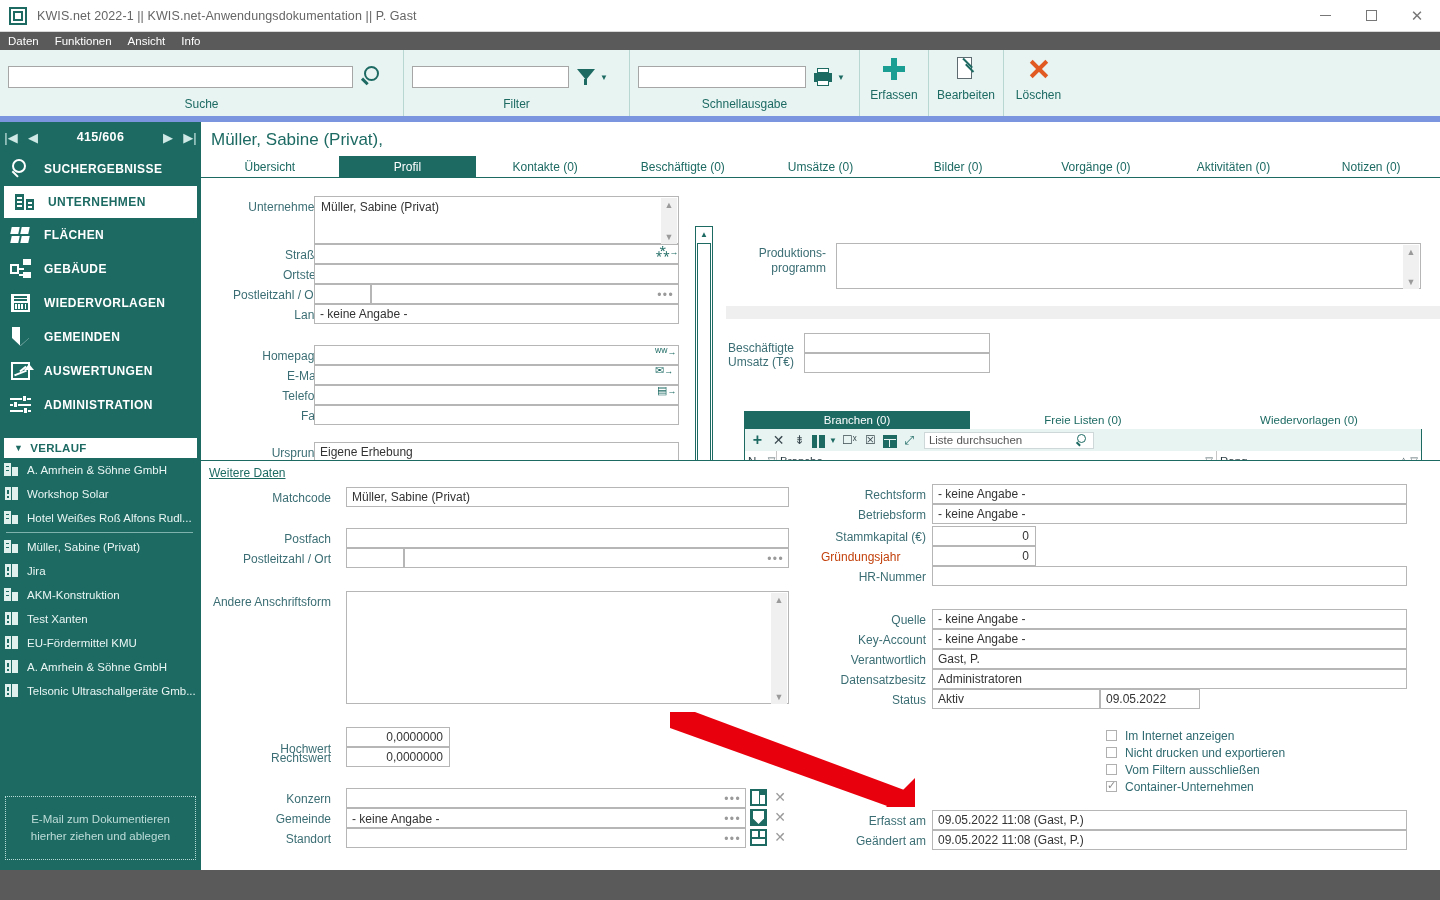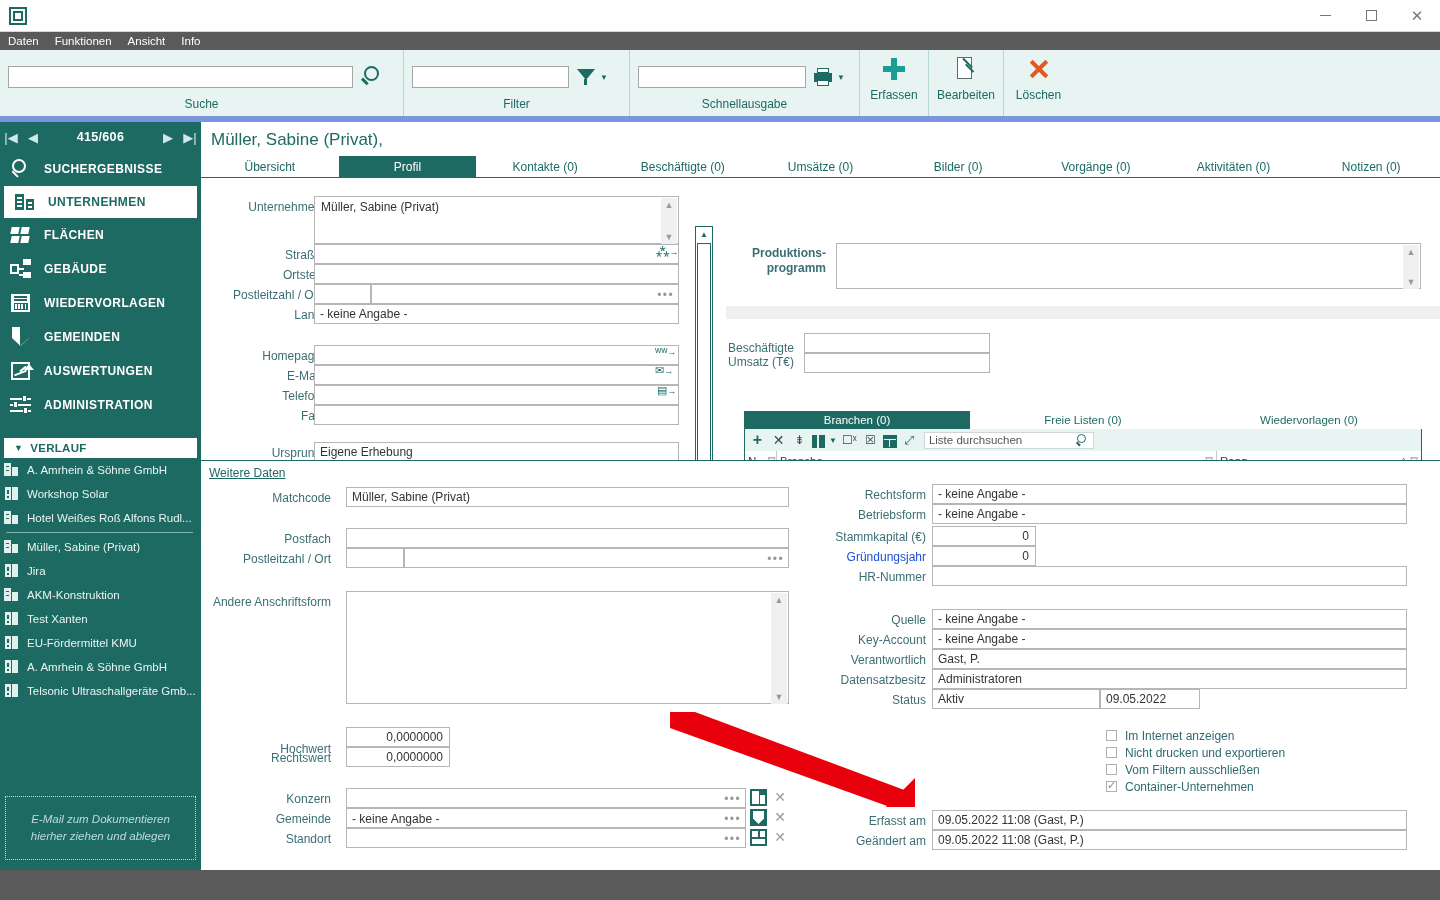--- a/index.html
+++ b/index.html
@@ -120,21 +120,21 @@
   .verlauf-hdr { background:#fff; color:#1d6a63; font-weight:bold; font-size:11.5px;
     height:20px; display:flex; align-items:center; padding-left:10px; margin:0 4px;
     letter-spacing:.3px; }
   .verlauf-hdr .tri { margin-right:7px; font-size:9px; }
   .vitem { height:24px; display:flex; align-items:center; padding-left:4px;
     color:#e9f5f3; font-size:11.5px; }
   .vitem .vlabel { margin-left:7px; white-space:nowrap; overflow:hidden; text-overflow:ellipsis; }
   .vsep { height:1px; background:#7fb2ac; margin:2px 8px 2px 6px; }
   .dropzone { position:absolute; left:5px; bottom:10px; width:191px; height:64px;
     border:1px dotted #b9dbd7; display:flex; flex-direction:column; align-items:center;
-    justify-content:center; color:#bedcd8; font-size:11.5px; line-height:17px; text-align:center;font-style:italic; }
+    justify-content:center; color:#bedcd8; font-size:11.5px; line-height:17px; text-align:center; }
 
   
   .ni-bldg .l { position:absolute; left:1px; top:3px; width:9px; height:16px; background:#fff; }
   .ni-bldg .r { position:absolute; left:12px; top:8px; width:8px; height:11px; background:#fff; }
   .ni-bldg .s1,.ni-bldg .s2,.ni-bldg .s3 { position:absolute; background:#1d6a63; height:1.5px; width:5px; left:3px;}
   .ni-bldg .s1{top:6px}.ni-bldg .s2{top:10px}.ni-bldg .s3{top:14px}
   .ni-bldg .t1,.ni-bldg .t2{position:absolute;background:#1d6a63;height:1.5px;width:4px;left:14px}
   .ni-bldg .t1{top:11px}.ni-bldg .t2{top:15px}
   .sel .ni-bldg .l,.sel .ni-bldg .r{background:#1d6a63}
   .sel .ni-bldg .s1,.sel .ni-bldg .s2,.sel .ni-bldg .s3,
@@ -253,20 +253,21 @@
 </head>
 <body>
 
 <div class="app">
 
   <div class="titlebar">
     <div class="tb-icon">
         <div class="o"></div>
         <div class="i"></div>
       </div>
+    <div class="tb-title">KWIS.net 2022-1 || KWIS.net-Anwendungsdokumentation || P. Gast</div>
     <div class="tb-controls">
       <div class="tb-btn">
           <div class="tb-min"></div>
         </div>
       <div class="tb-btn">
           <div class="tb-max"></div>
         </div>
       <div class="tb-btn">
           <div class="tb-close">✕</div>
         </div>
@@ -655,21 +656,21 @@
         <span>Eigene Erhebung</span>
       </div>
 
       <div class="vsb" style="left:494px;top:48px;width:18px;height:285px;">
         <div class="btn">▲</div>
         <div class="thumb" style="top:16px;height:267px;"></div>
       </div>
       <div style="position:absolute;left:494px;top:311px;width:18px;height:18px;border:1px solid #1d6a63;background:#fff;display:flex;align-items:center;justify-content:center;color:#1d6a63;font-size:8px;">▼</div>
 
       <div style="position:absolute;left:525px;top:48px;width:714px;height:74px;background:#fff;">
-        <div style="position:absolute;left:0;top:20px;width:100px;text-align:right;color:#3b6e74;font-size:12px;line-height:15px;font-weight:bold;">Produktions-<br>programm</div>
+        <div style="position:absolute;left:0;top:20px;width:100px;text-align:right;color:#3b6e74;font-size:12px;line-height:15px;">Produktions-<br>programm</div>
         <div style="position:absolute;left:110px;top:17px;width:585px;height:46px;border:1px solid #b6b6b6;background:#fff;">
           <span></span>
           <div style="position:absolute;right:1px;top:1px;width:16px;height:44px;background:#f0f0f0;color:#9a9a9a;font-size:9px;display:flex;flex-direction:column;justify-content:space-between;align-items:center;padding:2px 0;">
               <span>▲</span>
               <span>▼</span>
             </div>
         </div>
       </div>
 
       <div class="greyband" style="left:525px;top:128px;width:714px;height:13px;"></div>
@@ -815,21 +816,21 @@
 
         <div style="position:absolute;left:0;top:27px;width:105px;text-align:right;color:#3b6e74;font-size:12px;">Rechtsform</div>
         <div class="fin" style="position:absolute;left:111px;top:23px;width:475px;"><span>- keine Angabe -</span></div>
 
         <div style="position:absolute;left:0;top:47px;width:105px;text-align:right;color:#3b6e74;font-size:12px;">Betriebsform</div>
         <div class="fin" style="position:absolute;left:111px;top:43px;width:475px;"><span>- keine Angabe -</span></div>
 
         <div style="position:absolute;left:0;top:69px;width:105px;text-align:right;color:#3b6e74;font-size:12px;">Stammkapital (€)</div>
         <div class="fin" style="position:absolute;left:111px;top:65px;width:104px;text-align:right;padding-right:6px;"><span>0</span></div>
 
-        <div style="position:absolute;left:0;top:89px;width:105px;text-align:right;color:#1d4ed8;font-size:12px;">Gründungsjahr</div>
+        <div style="position:absolute;left:0;top:89px;width:105px;color:#c2410c;font-size:12px;">Gründungsjahr</div>
         <div class="fin" style="position:absolute;left:111px;top:85px;width:104px;text-align:right;padding-right:6px;"><span>0</span></div>
 
         <div style="position:absolute;left:0;top:109px;width:105px;text-align:right;color:#3b6e74;font-size:12px;">HR-Nummer</div>
         <div class="fin" style="position:absolute;left:111px;top:105px;width:475px;"><span></span></div>
 
         <div style="position:absolute;left:0;top:152px;width:105px;text-align:right;color:#3b6e74;font-size:12px;">Quelle</div>
         <div class="fin" style="position:absolute;left:111px;top:148px;width:475px;"><span>- keine Angabe -</span></div>
 
         <div style="position:absolute;left:0;top:172px;width:105px;text-align:right;color:#3b6e74;font-size:12px;">Key-Account</div>
         <div class="fin" style="position:absolute;left:111px;top:168px;width:475px;"><span>- keine Angabe -</span></div>

